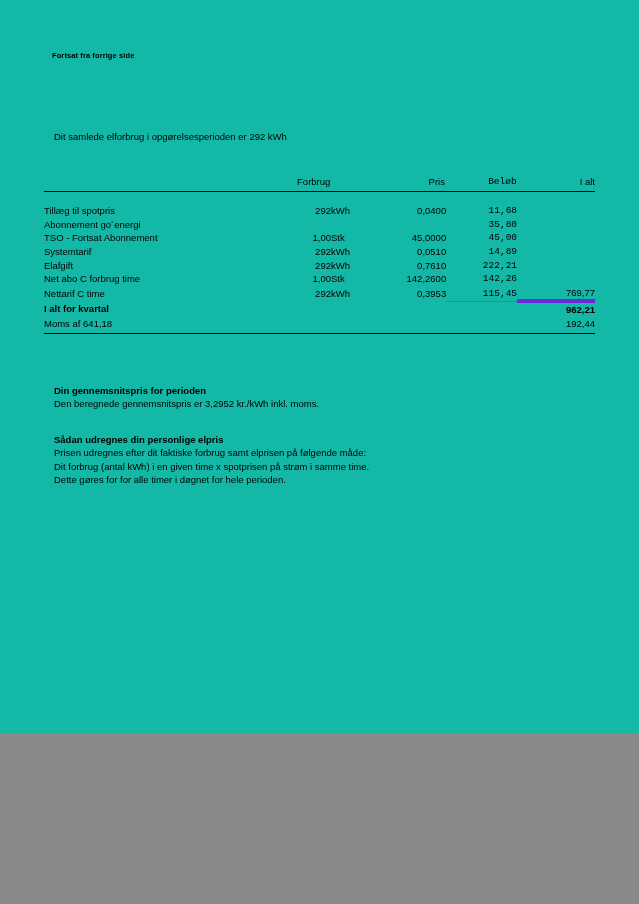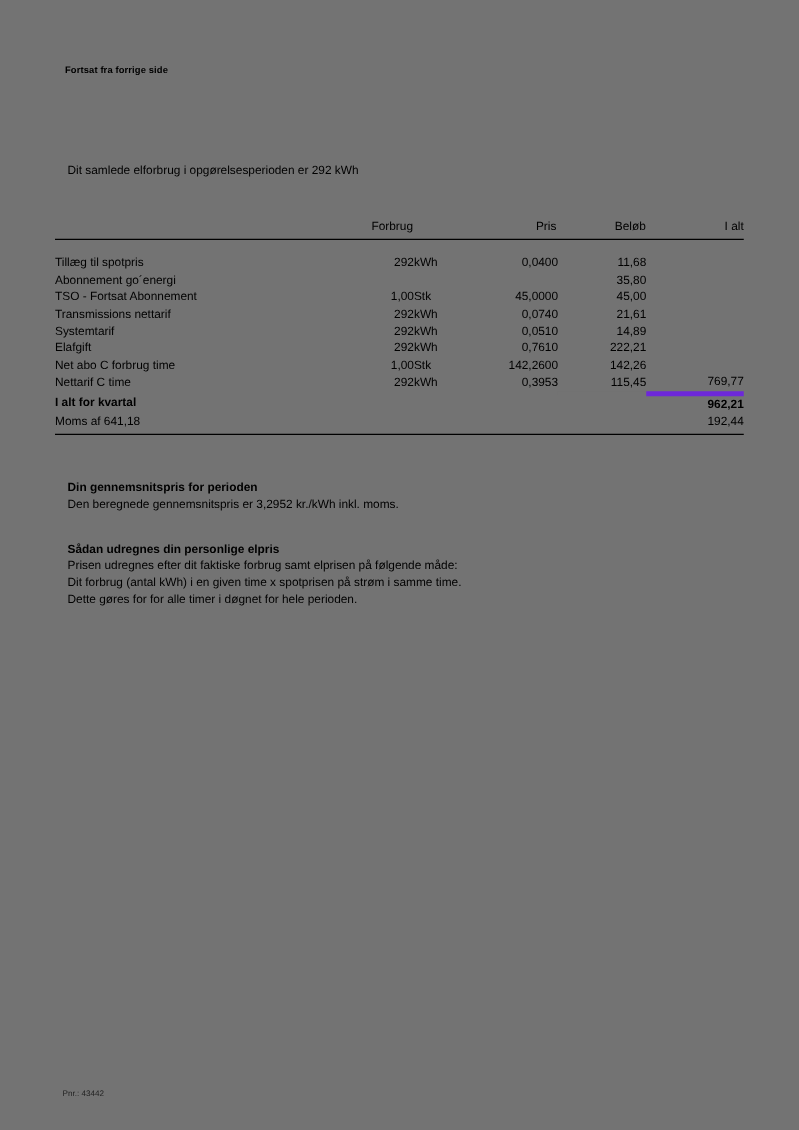--- a/index.html
+++ b/index.html
@@ -4,22 +4,22 @@
 <title>Elopgørelse</title>
 <style>
   html, body {
     margin: 0;
     padding: 0;
     background: #8a8a8a;
   }
   .page {
     position: relative;
     width: 639px;
-    height: 904px;
-    background: #737373;
+    height: 733px;
+    background: #14b8a6;
     margin: 0 auto;
     font-family: "Liberation Sans", sans-serif;
     color: #000000;
     overflow: hidden;
   }
 
   .continued {
     position: absolute;
     left: 52px;
     top: 51px;
@@ -67,39 +67,39 @@
     height: 13.6px;
     vertical-align: middle;
     white-space: nowrap;
   }
 
   th.c-desc, td.c-desc { text-align: left; width: 258px; padding-left: 10px; }
   th.c-qty,  td.c-qty  { text-align: right; width: 42px; }
   td.c-unit            { text-align: left;  width: 44px; padding-left: 6px; }
   th.c-unit            { text-align: left;  width: 44px; padding-left: 6px; }
   th.c-price, td.c-price { text-align: right; width: 76px; }
-  th.c-amt,  td.c-amt  { text-align: right; width: 74px; padding-right: 16px; }
+  th.c-amt,  td.c-amt  { text-align: right; width: 74px; padding-right: 16px; font-family: Liberation Mono, monospace; }
   th.c-tot,  td.c-tot  { text-align: right; width: 82px; padding-right: 4px; }
 
   .rule-head {
     border-top: 1.3px solid #000;
     height: 0;
     font-size: 0;
     line-height: 0;
     margin-bottom: 12px;
   }
   .rule-bottom {
     border-top: 1.3px solid #000;
     height: 0;
     font-size: 0;
     line-height: 0;
     margin-top: 3px;
   }
 
-  .amt-underline { border-bottom: 3px solid #737373; }
+  .amt-underline { border-bottom: 1px solid #737373; }
   .tot-underline { border-bottom: 4px solid #6d28d9; }
 
   .bold { font-weight: bold; }
 
   
   .block {
     position: absolute;
     left: 54px;
     font-size: 9.5px;
     line-height: 13.4px;
@@ -167,28 +167,20 @@
           </tr>
           <tr>
             <td class="c-desc">TSO - Fortsat Abonnement</td>
             <td class="c-qty">1,00</td>
             <td class="c-unit">Stk</td>
             <td class="c-price">45,0000</td>
             <td class="c-amt">45,00</td>
             <td class="c-tot"></td>
           </tr>
           <tr>
-            <td class="c-desc">Transmissions nettarif</td>
-            <td class="c-qty">292</td>
-            <td class="c-unit">kWh</td>
-            <td class="c-price">0,0740</td>
-            <td class="c-amt">21,61</td>
-            <td class="c-tot"></td>
-          </tr>
-          <tr>
             <td class="c-desc">Systemtarif</td>
             <td class="c-qty">292</td>
             <td class="c-unit">kWh</td>
             <td class="c-price">0,0510</td>
             <td class="c-amt">14,89</td>
             <td class="c-tot"></td>
           </tr>
           <tr>
             <td class="c-desc">Elafgift</td>
             <td class="c-qty">292</td>

